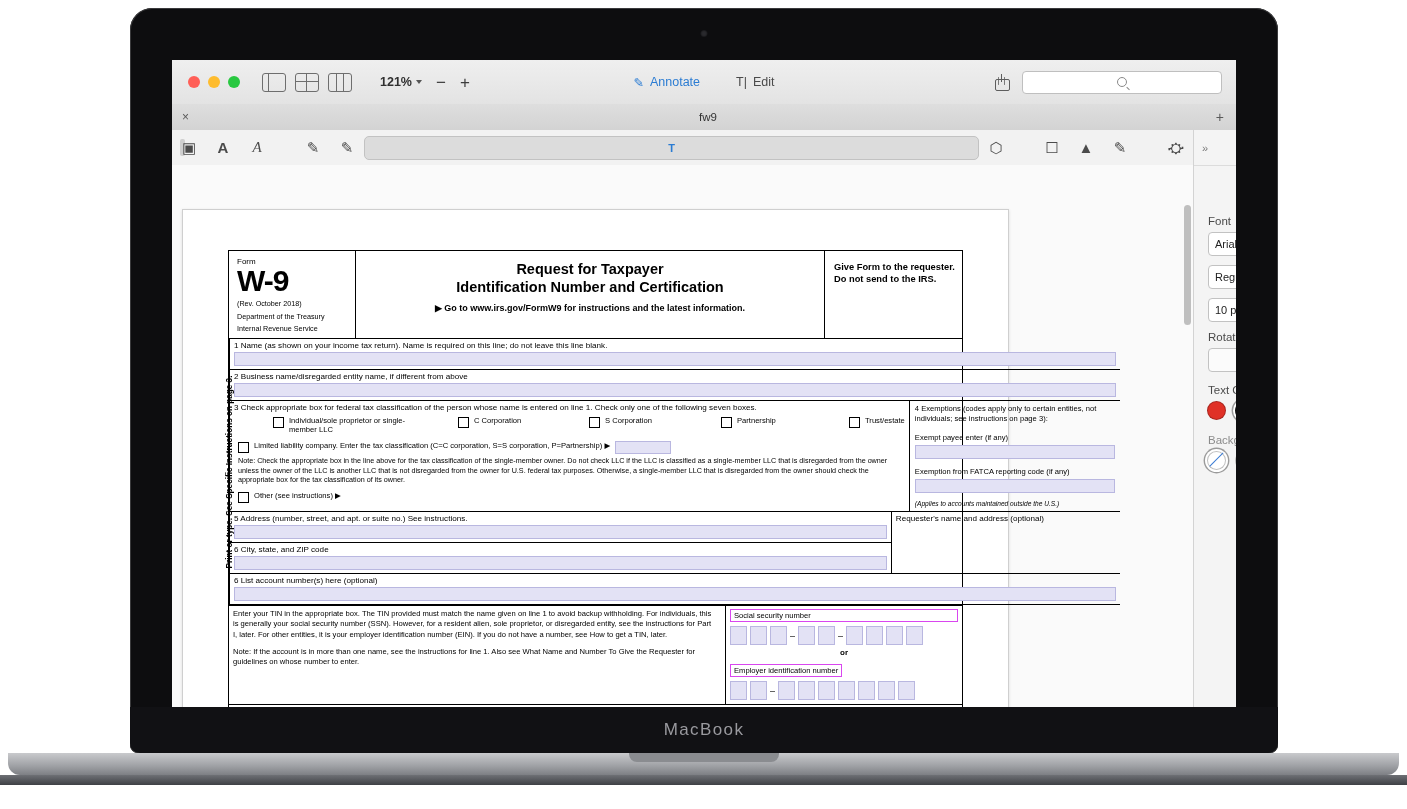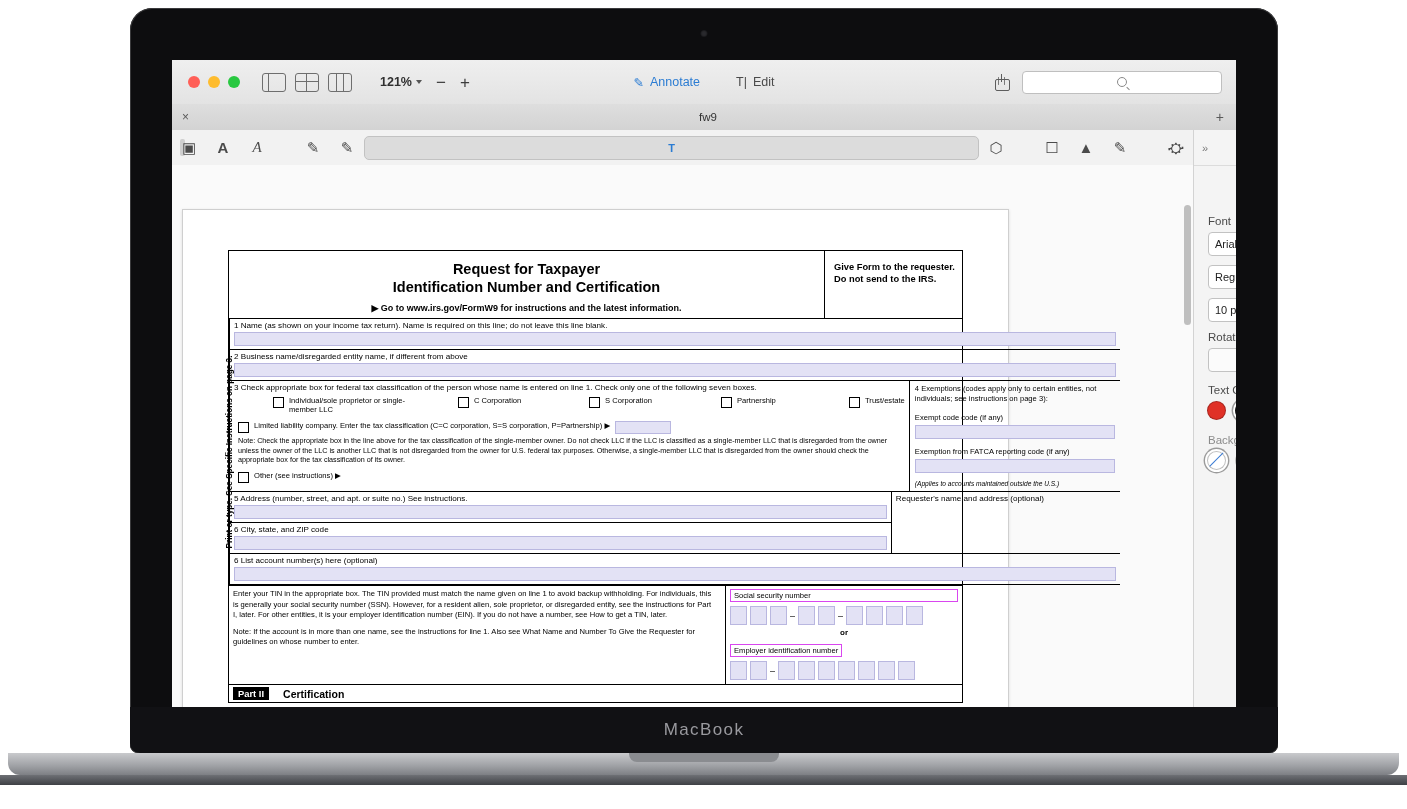--- a/index.html
+++ b/index.html
@@ -206,20 +206,27 @@
           <div class="tool">⛮</div>
         </div>
       </div>
 
       <div class="docarea">
         <div class="scrollthumb"></div>
         <div class="page">
           <div class="w9">
 
             <div class="hdr">
+              <div class="hdr-l">
+                <div class="formlbl">Form</div>
+                <div class="w9big">W-9</div>
+                <div class="sub">(Rev. October 2018)</div>
+                <div class="sub">Department of the Treasury</div>
+                <div class="sub">Internal Revenue Service</div>
+              </div>
               <div class="hdr-c">
                 <div class="t1">Request for Taxpayer</div>
                 <div class="t1">Identification Number and Certification</div>
                 <div class="t2">▶ Go to www.irs.gov/FormW9 for instructions and the latest information.</div>
               </div>
               <div class="hdr-r">Give Form to the requester. Do not send to the IRS.</div>
             </div>
 
             <div class="body">
               <div class="sidecol">
@@ -268,21 +275,21 @@
                       <span style="display:inline-block;width:54px;height:11px;background:#e3e2f5;border:0.8px solid #b9b7e0;margin-left:5px;"></span>
                     </div>
                     <div class="noteblk">Note: Check the appropriate box in the line above for the tax classification of the single-member owner.  Do not check LLC if the LLC is classified as a single-member LLC that is disregarded from the owner unless the owner of the LLC is another LLC that is not disregarded from the owner for U.S. federal tax purposes. Otherwise, a single-member LLC that is disregarded from the owner should check the appropriate box for the tax classification of its owner.</div>
                     <div class="cbrow" style="padding-bottom:3px;">
                       <span class="cb"></span>
                       <span>Other (see instructions) ▶</span>
                     </div>
                   </div>
                   <div class="r3r">
                     <div>4  Exemptions (codes apply only to certain entities, not individuals; see instructions on page 3):</div>
-                    <div style="margin-top:9px;">Exempt code code (if any)</div>
+                    <div style="margin-top:9px;">Exempt payee enter (if any)</div>
                     <div class="exfill"></div>
                     <div style="margin-top:8px;">Exemption from FATCA reporting code (if any)</div>
                     <div class="exfill"></div>
                     <div style="margin-top:7px;font-style:italic;font-size:6.6px;">(Applies to accounts maintained outside the U.S.)</div>
                   </div>
                 </div>
 
                 <div class="row" style="display:flex;">
                   <div style="flex:1;border-right:1px solid #000;">
                     <div style="border-bottom:1px solid #000;">

